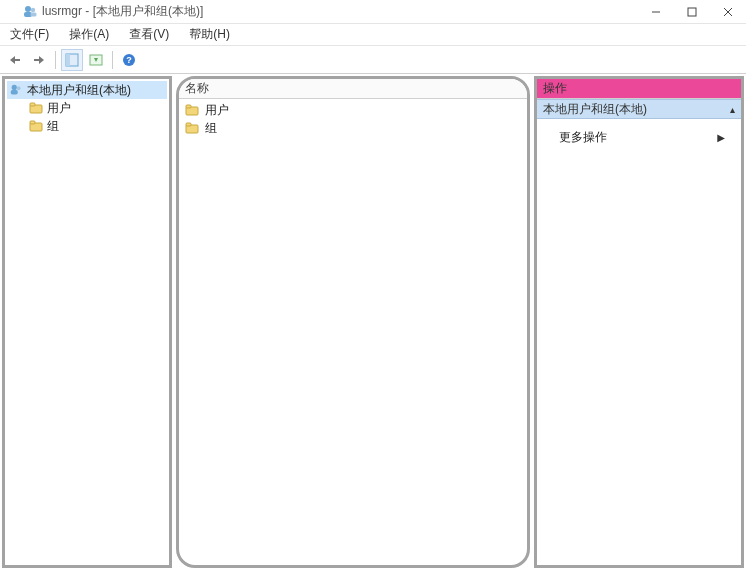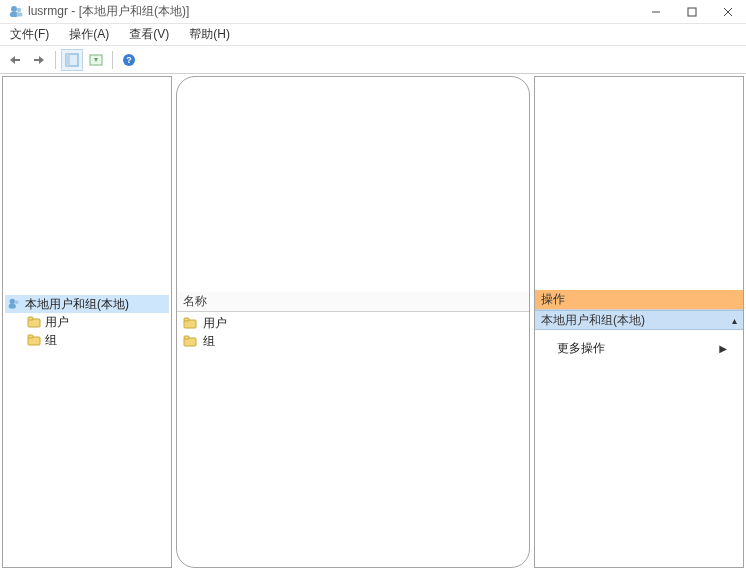--- a/index.html
+++ b/index.html
@@ -1,57 +1,57 @@
 <!DOCTYPE html>
 <html><head>
 <meta charset="utf-8">
 <style>
   * { box-sizing: border-box; margin: 0; padding: 0; font-family: "Microsoft YaHei", "Segoe UI", sans-serif; }
   body { width: 746px; height: 570px; background: #fff; font-size: 12px; color: #222; overflow: hidden; }
 
   
-  .title-bar { height: 24px; display: flex; align-items: center; padding: 0 0 0 8px; border-bottom: 1px solid #e5e5e5; }
+  .title-bar { height: 24px; display: flex; align-items: center; padding: 0 0 0 22px; border-bottom: 1px solid #e5e5e5; }
   .title-bar .app-icon { width: 16px; height: 16px; margin-right: 4px; display:inline-flex; }
   .title-bar .title-text { flex: 1; color: #555; }
   .win-controls { display: flex; height: 100%; }
   .win-btn { width: 36px; display: flex; align-items: center; justify-content: center; color: #555; }
 
   
   .menu-bar { height: 22px; display: flex; align-items: stretch; border-bottom: 1px solid #e5e5e5; }
   .menu-item { padding: 0 10px; display: flex; align-items: center; color: #333; }
 
   
   .toolbar { height: 28px; display: flex; align-items: center; padding-left: 4px; gap: 2px; border-bottom: 1px solid #d0d0d0; }
   .tool-btn { width: 22px; height: 22px; display: flex; align-items: center; justify-content: center; border: 1px solid transparent; }
   .tool-btn.active-border { border: 1px solid #bcd3ea; background: #e9f2fb; }
   .tool-sep { width: 1px; height: 18px; background: #ccc; margin: 0 3px; }
 
   
   .main { display: flex; height: calc(570px - 24px - 22px - 28px); padding: 2px; gap: 4px; }
-  .pane { border: 1px solid #a3a3a3; overflow: hidden; display: flex; flex-direction: column; justify-content: center; }
+  .pane { border: 3px solid #a3a3a3; overflow: hidden; display: flex; flex-direction: column; }
   .pane-left   { width: 170px; }
   .pane-middle { flex: 1; border-radius: 19px; }
   .pane-right  { width: 210px; }
 
   
   .tree { padding: 2px; }
   .tree-row { display: flex; align-items: center; height: 18px; padding: 0 2px; gap: 4px; }
   .tree-row sel, .tree-row.sel { background: #cde6fb; }
   .tree-row.sel .tree-label { background: #cde6fb; }
   .tree-indent { display:inline-block; }
   .folder-icon { width: 14px; height: 14px; display:inline-flex; }
   .tree-label { }
 
   
   .col-header { height: 20px; border-bottom: 1px solid #d0d0d0; display:flex; align-items:center; padding-left:6px; color:#444; background:#fafafa; }
   .list { padding: 2px; }
   .list-row { display:flex; align-items:center; height:18px; gap:6px; padding:0 4px; }
 
   
-  .actions-header { height: 20px; border-bottom:1px solid #d0d0d0; display:flex; align-items:center; padding-left:6px; background:#fdba74; color:#333; }
+  .actions-header { height: 20px; border-bottom:1px solid #d0d0d0; display:flex; align-items:center; padding-left:6px; background:#ec4899; color:#333; }
   .actions-group-title { height: 20px; background:#c9dff5; border-top:1px solid #a9c4e0; border-bottom:1px solid #a9c4e0; display:flex; align-items:center; justify-content:space-between; padding:0 6px; color:#333; }
   .actions-item { height: 24px; display:flex; align-items:center; justify-content:space-between; padding:12px 16px 0 22px; }
   .arrow-right { color:#333; font-size:10px; }
   .arrow-up    { color:#333; font-size:10px; }
 
   svg { display:block; }
 </style>
 </head>
 <body>
 

